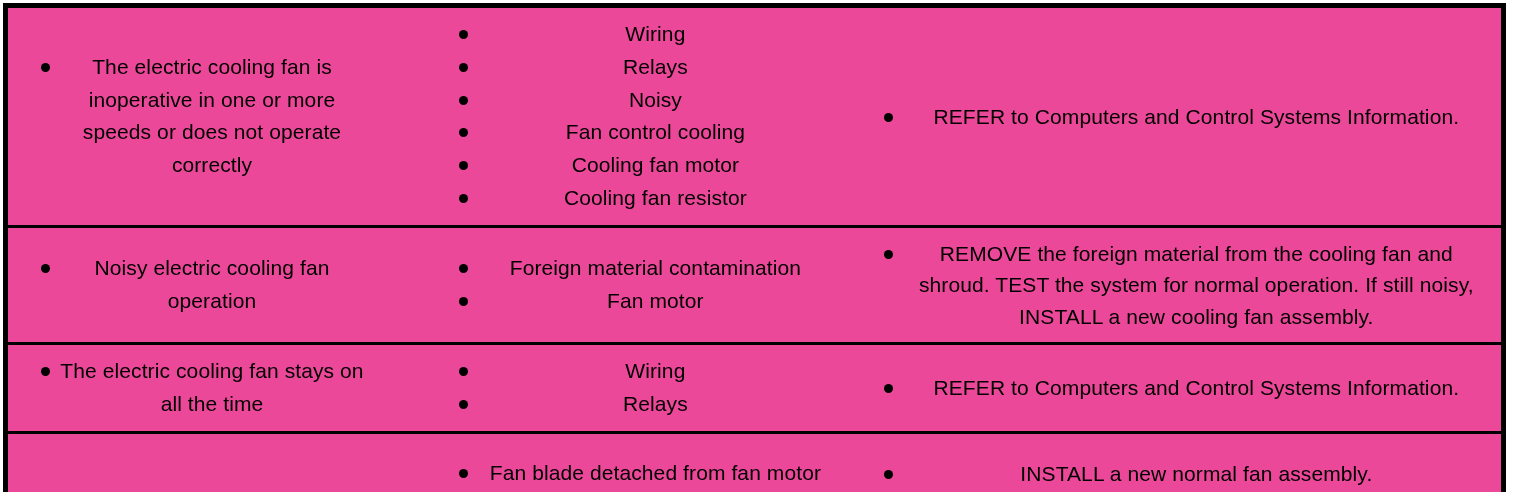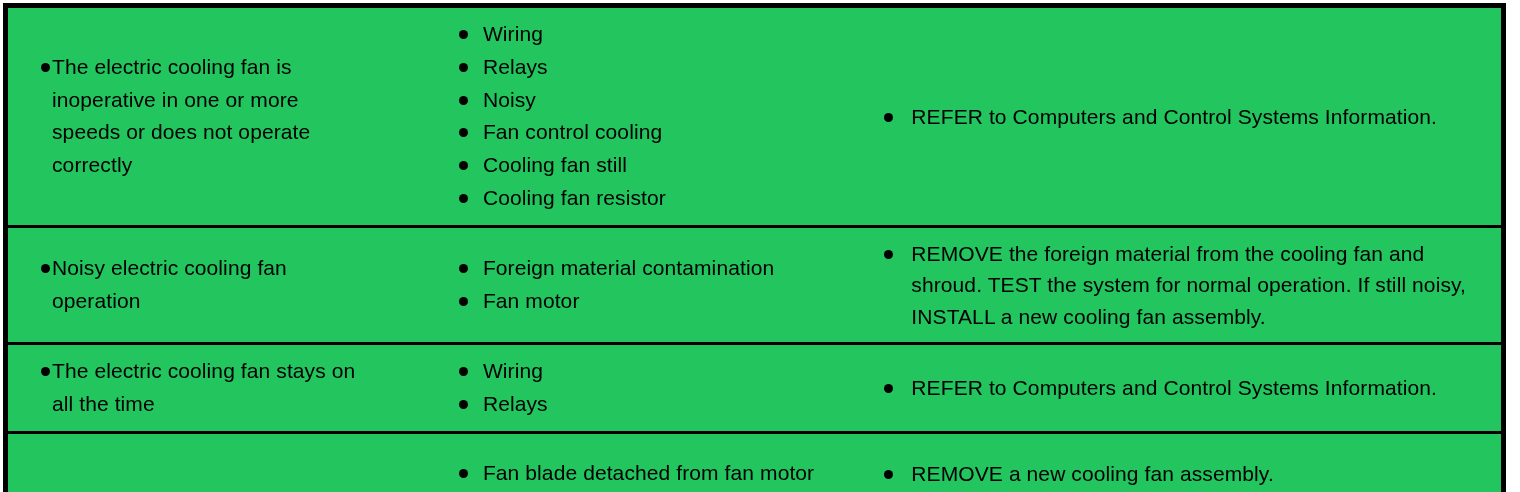--- a/index.html
+++ b/index.html
@@ -32,21 +32,22 @@
     border-collapse: collapse;
     table-layout: fixed;
     background: #ffffff;
     border: 5px solid #000000;
   }
 
   table.symptom-table td {
     vertical-align: middle;
     padding: 0;
     border: 0;
-    background: #22c55e;
+    background: #ec4899;
+    text-align: center;
   }
 
   
   col.col-symptom      { width: 418px; }
   col.col-source       { width: 430px; }
   col.col-action       { width: 645px; }
 
   
   td.cell-symptom,
   td.cell-source {
@@ -147,21 +148,21 @@
               <li>
                 <span class="bullet-dot"></span>
                 <span class="li-text">Noisy</span>
               </li>
               <li>
                 <span class="bullet-dot"></span>
                 <span class="li-text">Fan control cooling</span>
               </li>
               <li>
                 <span class="bullet-dot"></span>
-                <span class="li-text">Cooling fan still</span>
+                <span class="li-text">Cooling fan motor</span>
               </li>
               <li>
                 <span class="bullet-dot"></span>
                 <span class="li-text">Cooling fan resistor</span>
               </li>
             </ul>
           </div>
         </td>
         <td class="cell-action">
           <div class="cell-inner">
@@ -261,21 +262,21 @@
                 <span class="li-text">Fan blade detached from fan motor</span>
               </li>
             </ul>
           </div>
         </td>
         <td class="cell-action">
           <div class="cell-inner">
             <ul class="bullet-list">
               <li>
                 <span class="bullet-dot"></span>
-                <span class="li-text">REMOVE a new cooling fan assembly.</span>
+                <span class="li-text">INSTALL a new normal fan assembly.</span>
               </li>
             </ul>
           </div>
         </td>
       </tr>
 
     </tbody>
   </table>
 
 </div>

